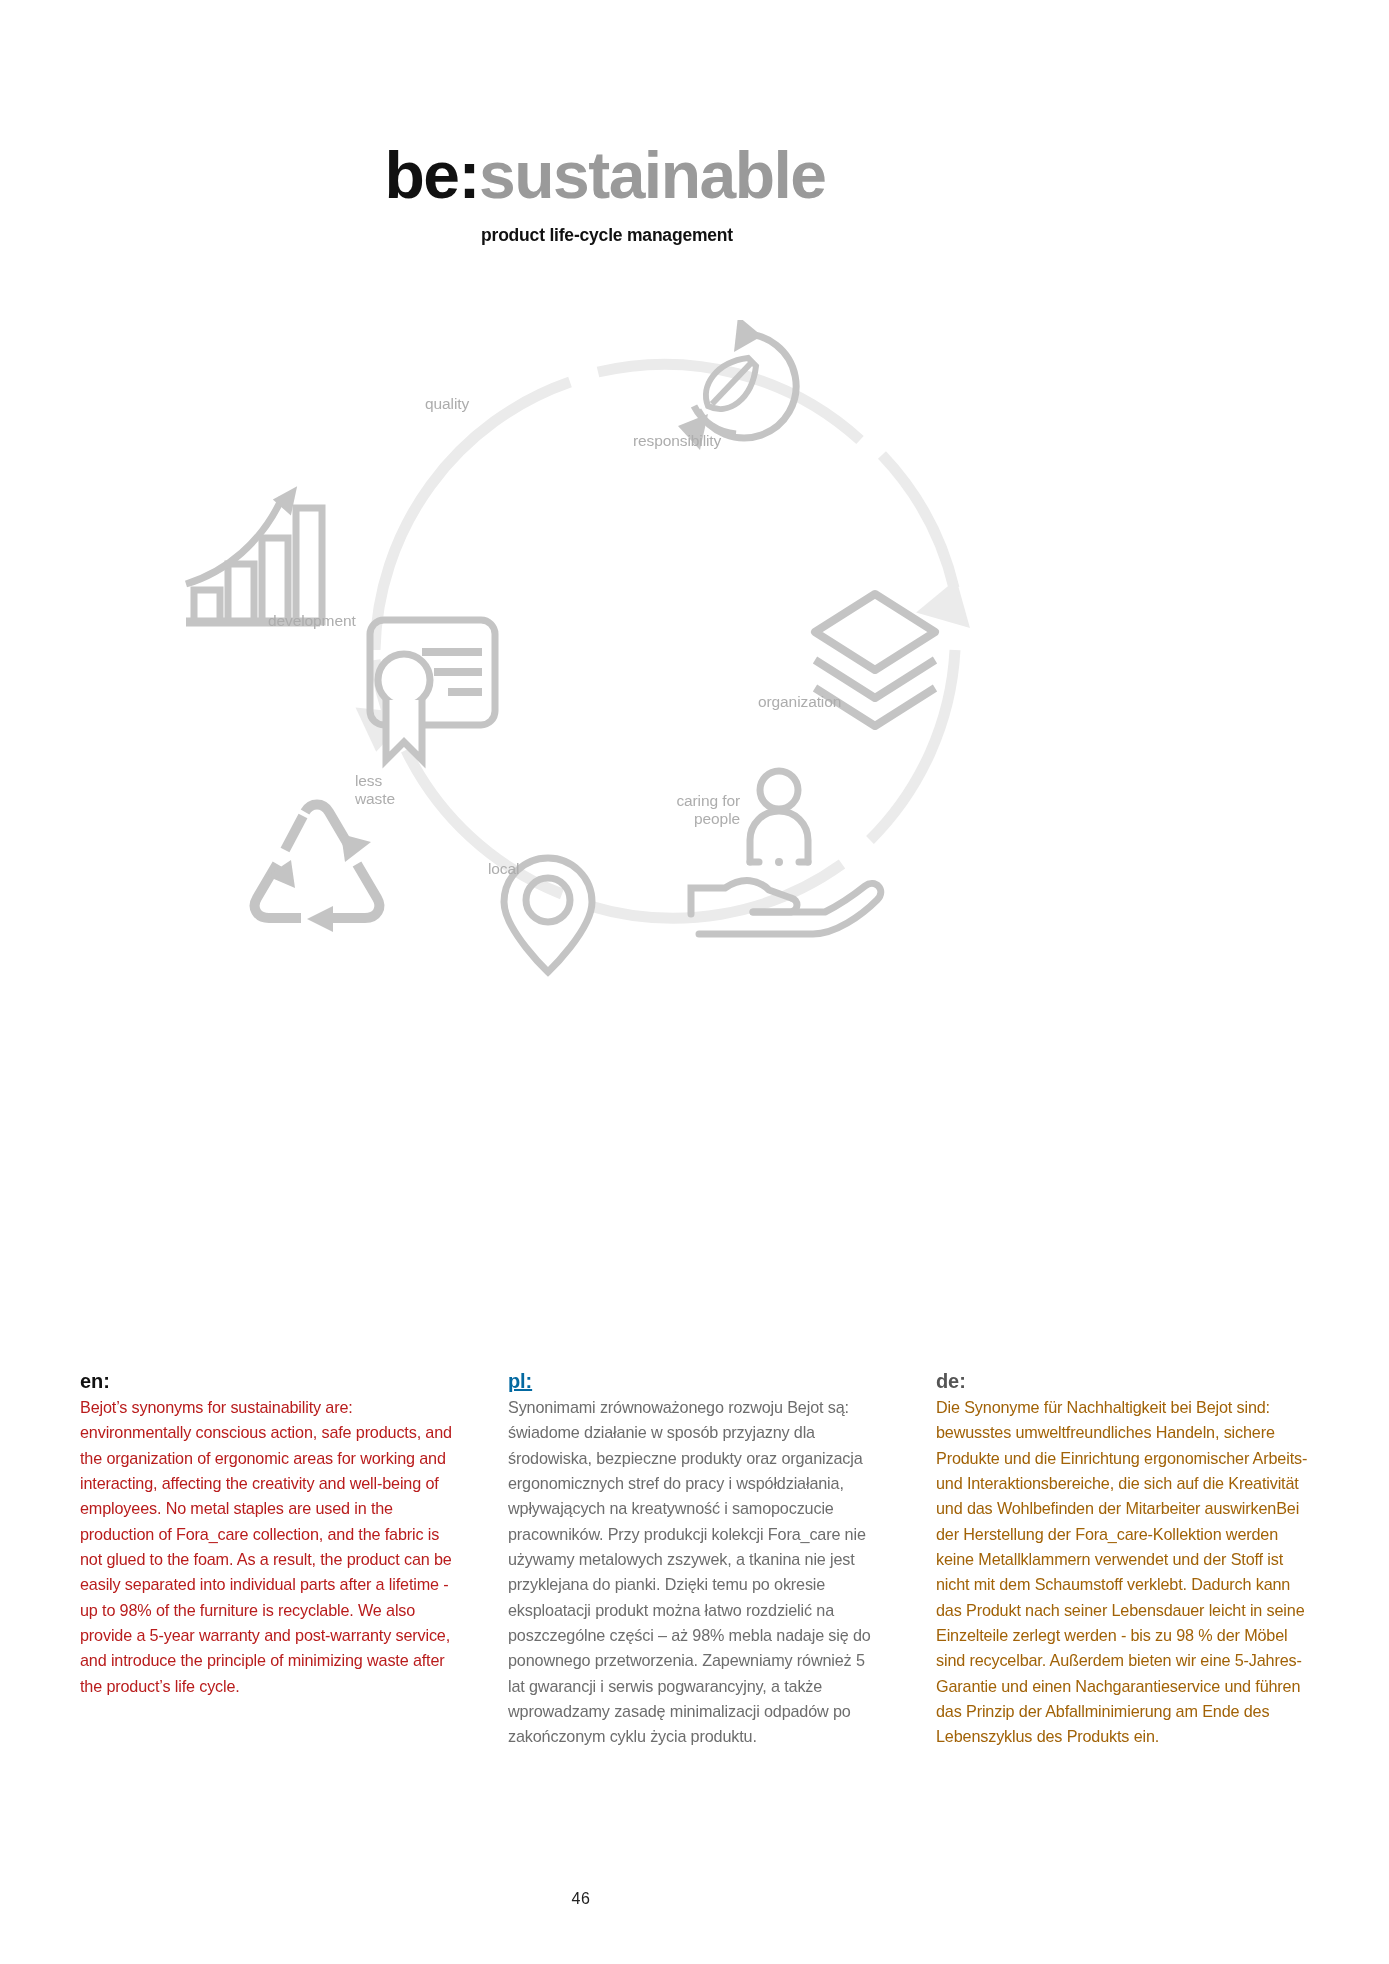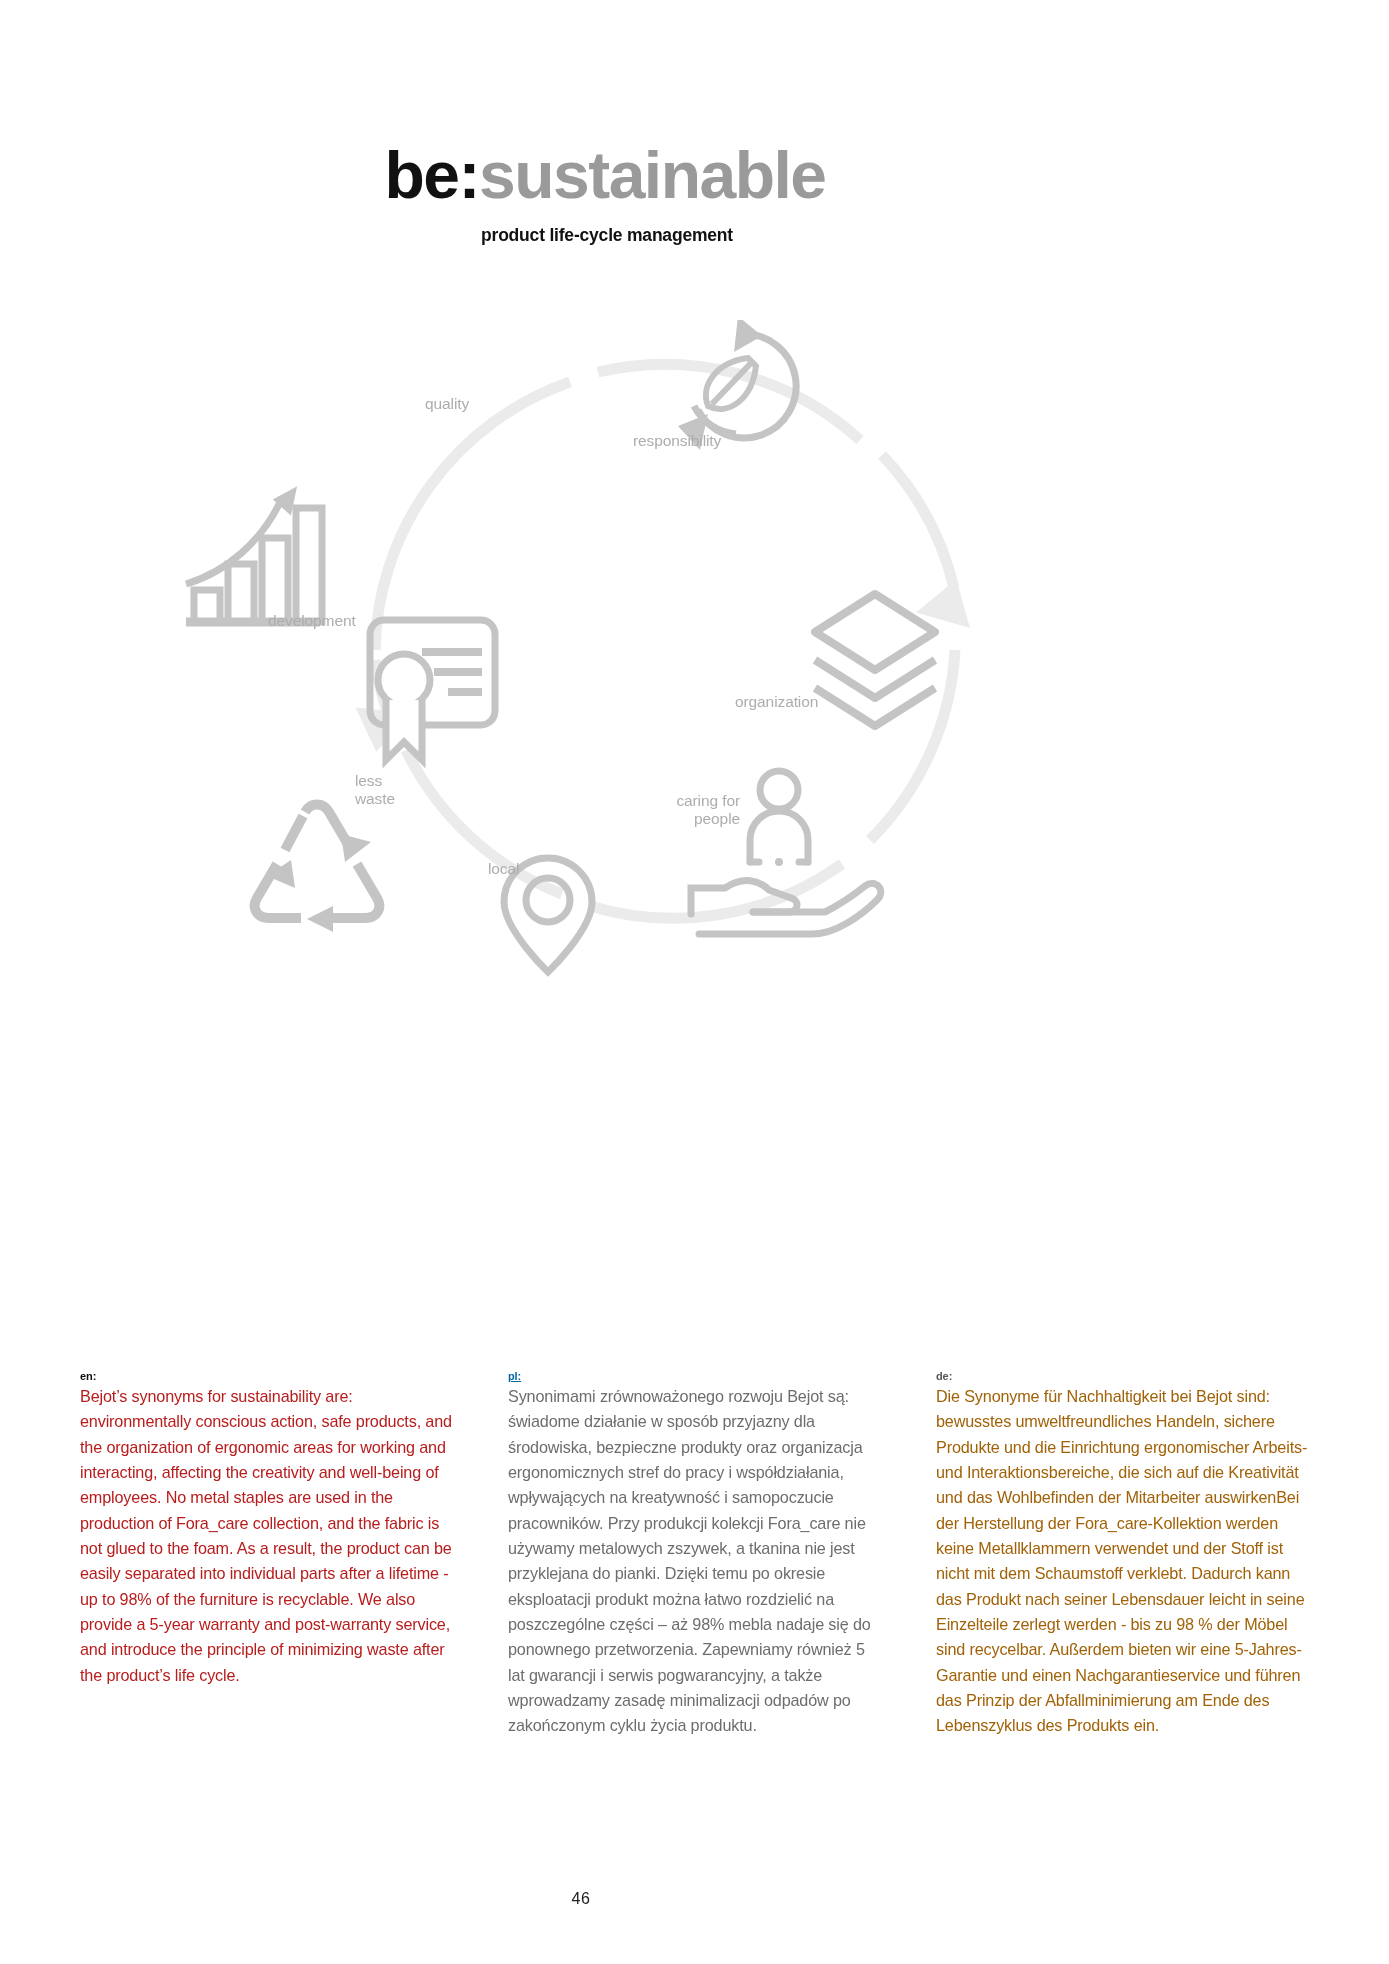--- a/index.html
+++ b/index.html
@@ -56,38 +56,38 @@
   .cycle .label {
     position: absolute;
     font-size: 15.5px;
     color: #adadad;
     line-height: 1.18;
     letter-spacing: -0.1px;
     white-space: pre-line;
   }
   .label-quality      { left: 255px; top:  75px; }
   .label-responsibility{ left: 463px; top: 112px; }
-  .label-organization { left: 565px; top: 373px; }
+  .label-organization { left: 588px; top: 373px; }
   .label-caring       { left: 490px; top: 472px; text-align: right; width: 80px;}
   .label-local        { left: 318px; top: 540px; }
   .label-waste        { left: 185px; top: 452px; }
   .label-development  { left:  98px; top: 292px; }
 
   
   .columns {
     position: absolute;
     left: 80px;
     top: 1370px;
     width: 1230px;
     display: flex;
     gap: 56px;
   }
   .col { width: 372px; }
   .col-label {
-    font-size: 11px;
+    font-size: 20px;
     font-weight: 700;
     color: #111111;
     margin-bottom: 2px;
     letter-spacing: -0.1px;
   }
   .col-body {
     font-size: 16.2px;
     line-height: 1.565;
     letter-spacing: -0.15px;
     text-align: left;

